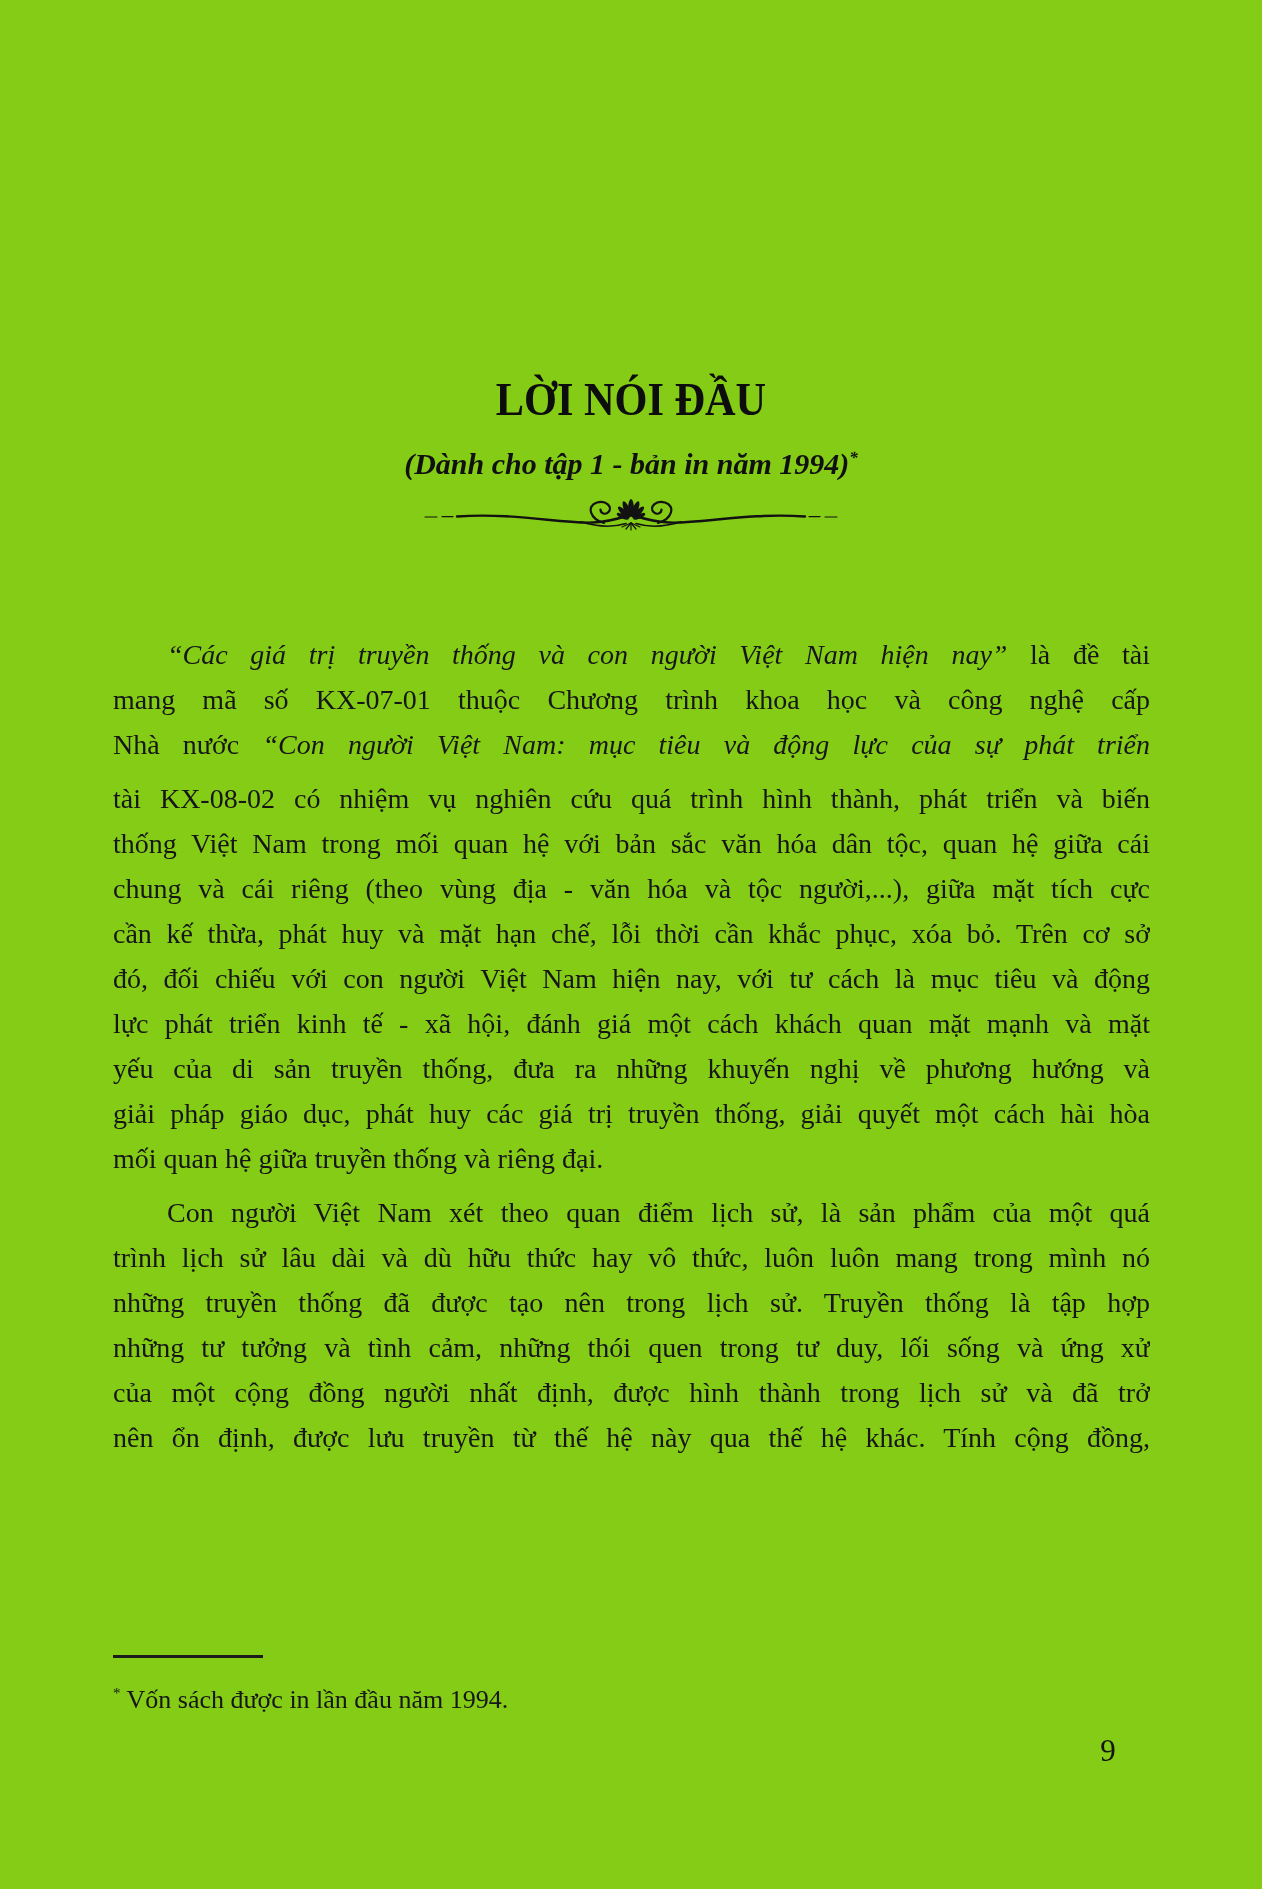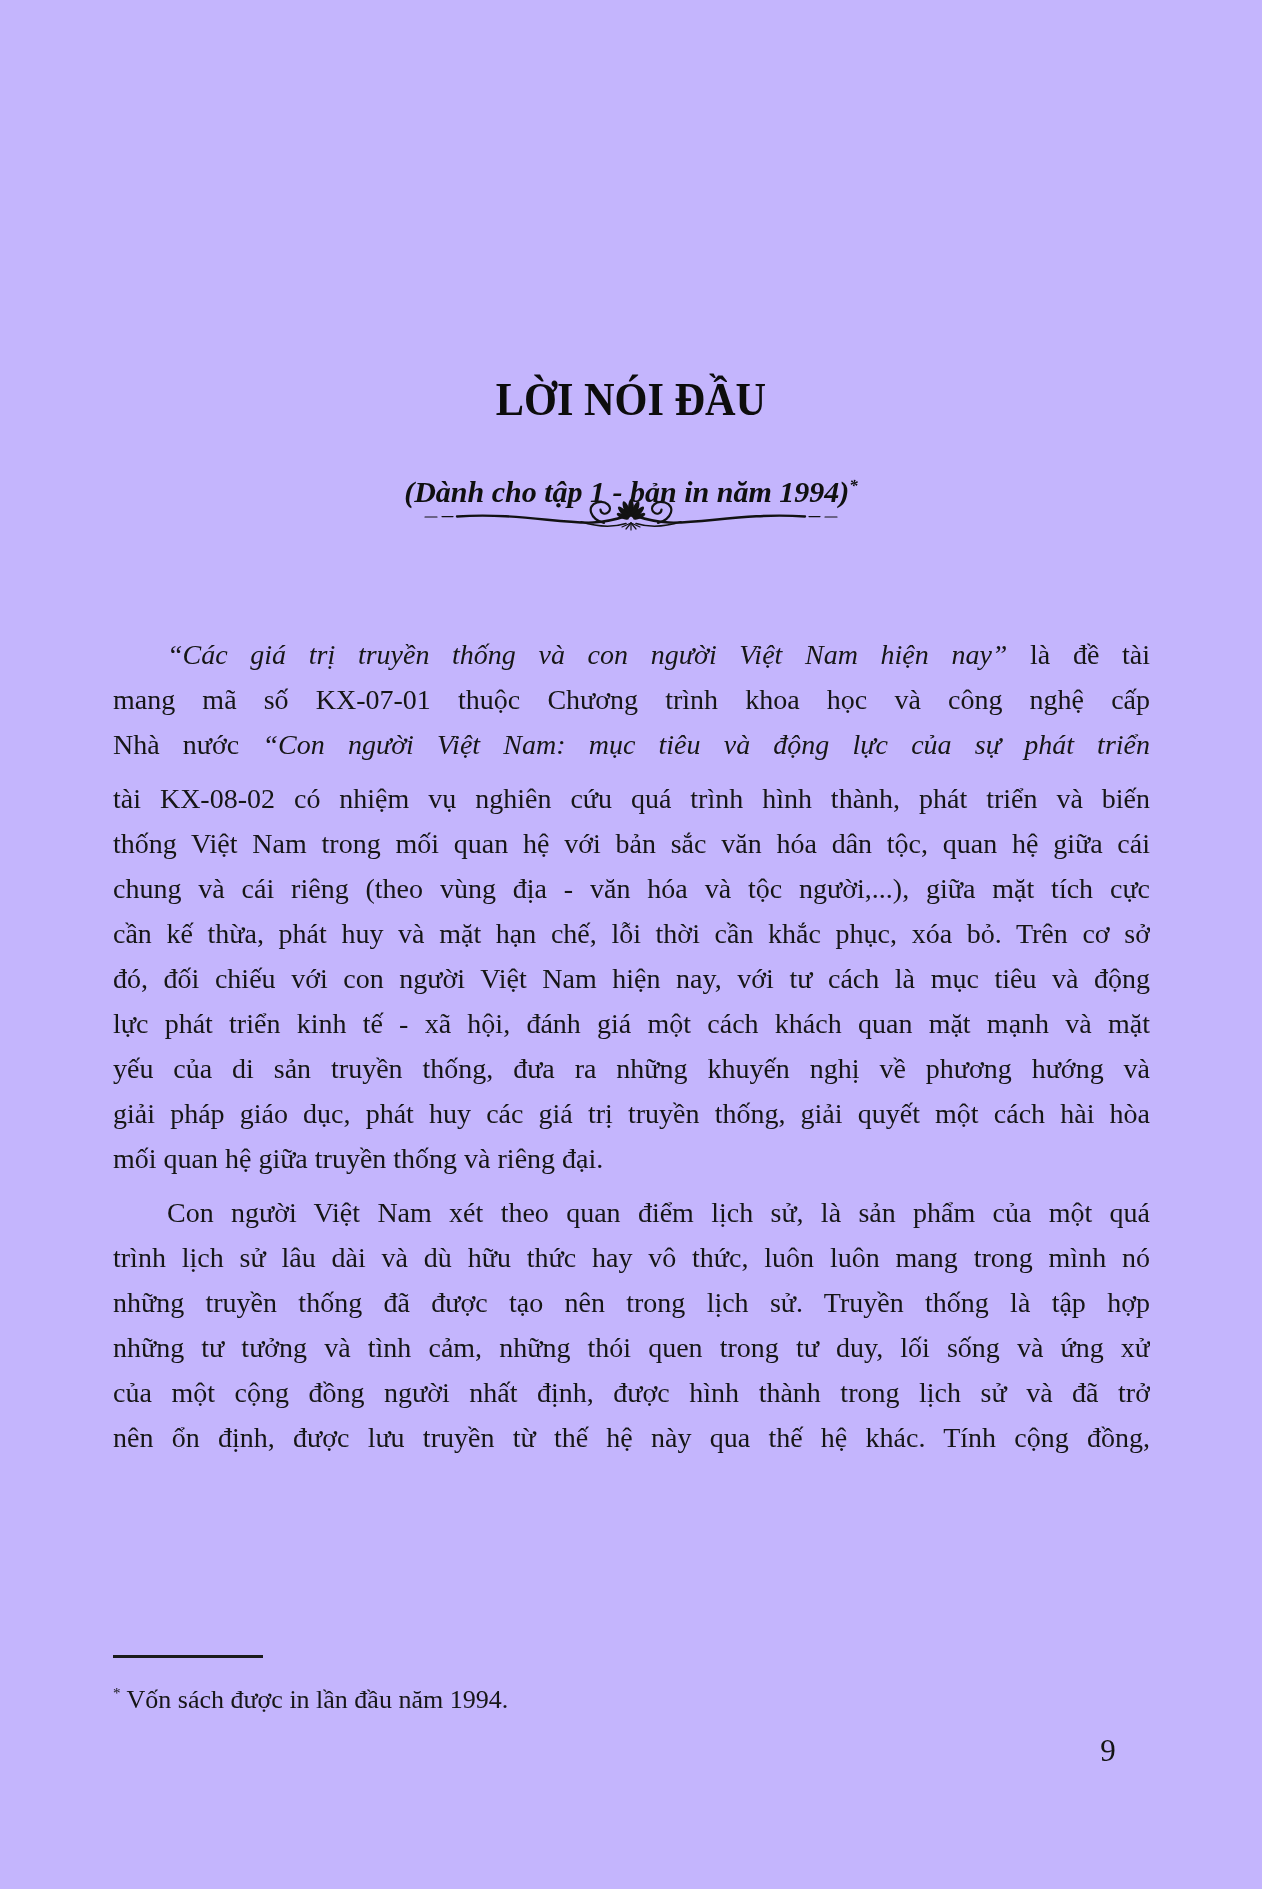--- a/index.html
+++ b/index.html
@@ -1,37 +1,36 @@
 <!DOCTYPE html>
 <html><head>
 <meta charset="utf-8">
 <style>
   html,body { margin:0; padding:0; background:#ffffff; }
   .page {
     position:relative;
     width:1262px; height:1889px;
-    background:#c4b5fd;
+    background:#84cc16;
     font-family:"Liberation Serif", serif;
     color:#141414;
     overflow:hidden;
   }
   .title {
     position:absolute; top:374px; left:0; width:100%;
     text-align:center;
     font-size:47px; font-weight:bold; line-height:1.1;
     letter-spacing:0px;
     transform:scaleX(0.9); transform-origin:center;
     color:#0d0d0d;
   }
   .subtitle {
     position:absolute; top:447px; left:0; width:100%;
     text-align:center;
     font-size:30px; font-weight:bold; font-style:italic;
     color:#101010;
-    margin-top:28px;
   }
   .subtitle sup { font-size:17px; vertical-align:super; line-height:0; }
   .flourish-wrap {
     position:absolute; top:496px; left:0; width:100%;
     text-align:center;
   }
   .body-text {
     position:absolute; left:113px; top:632px; width:1037px;
     font-size:28px; line-height:45px;
     color:#161616;

